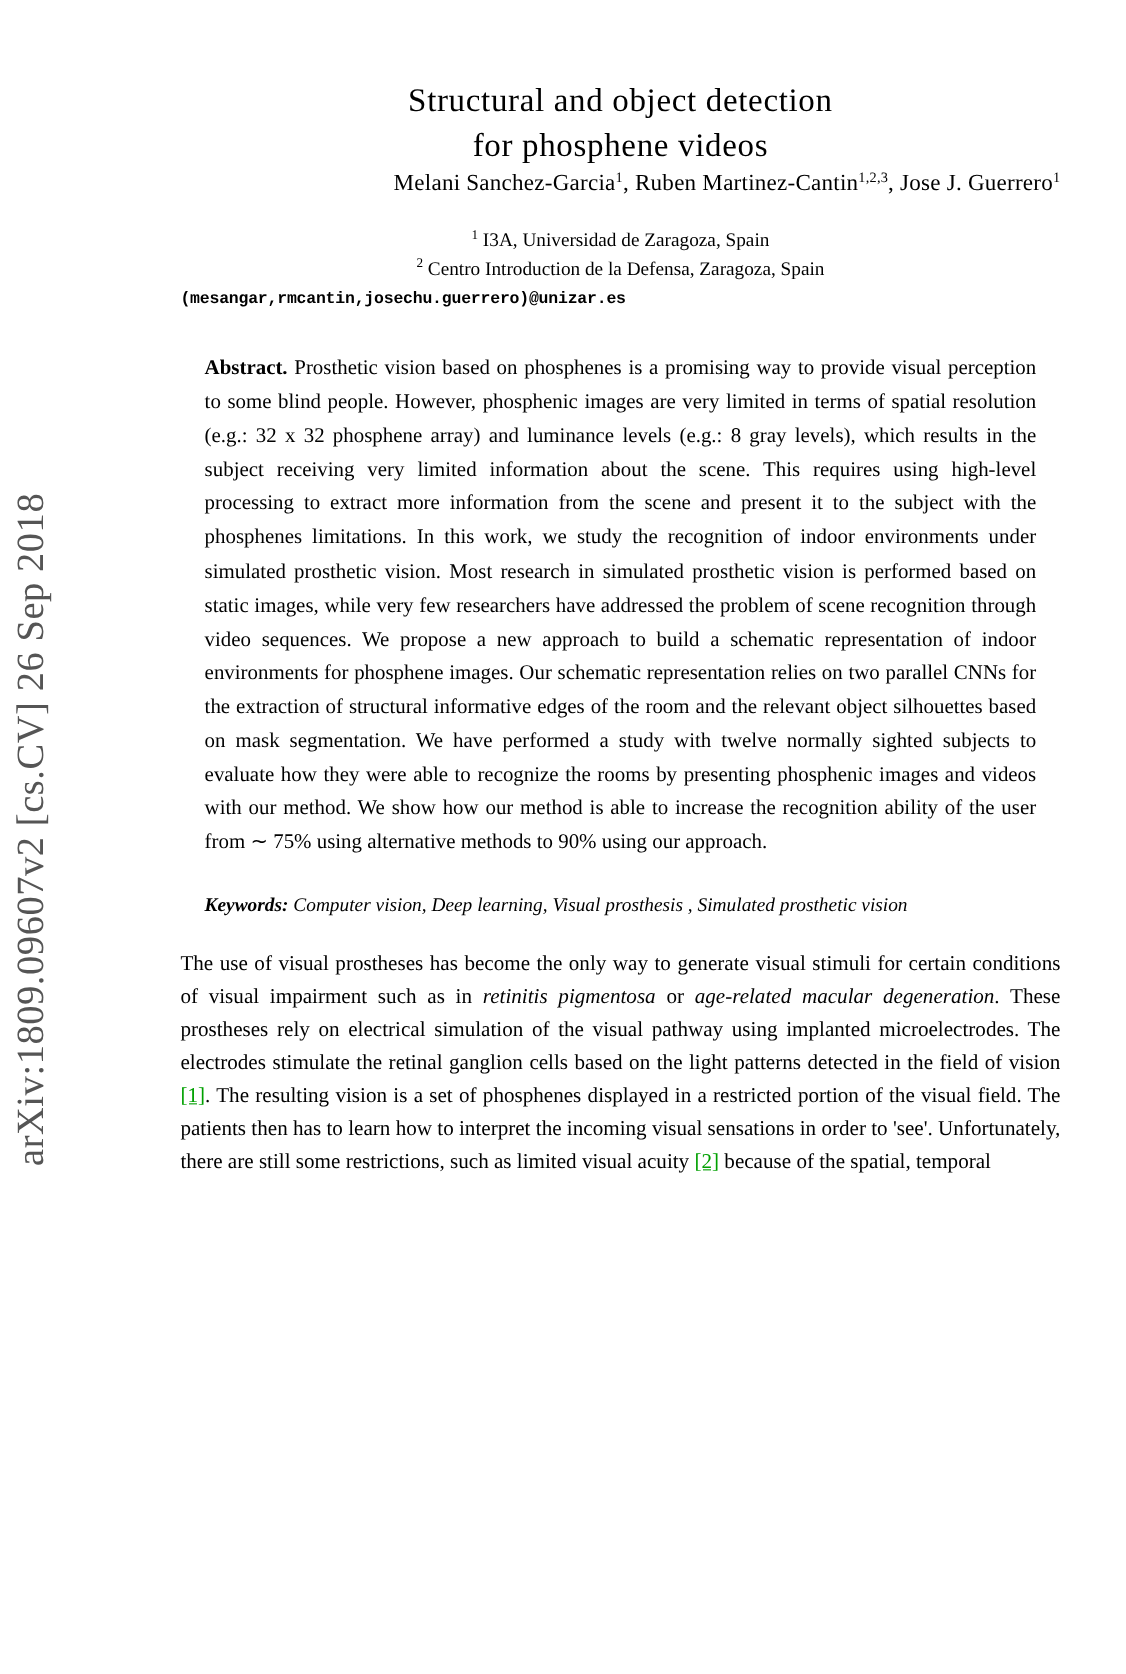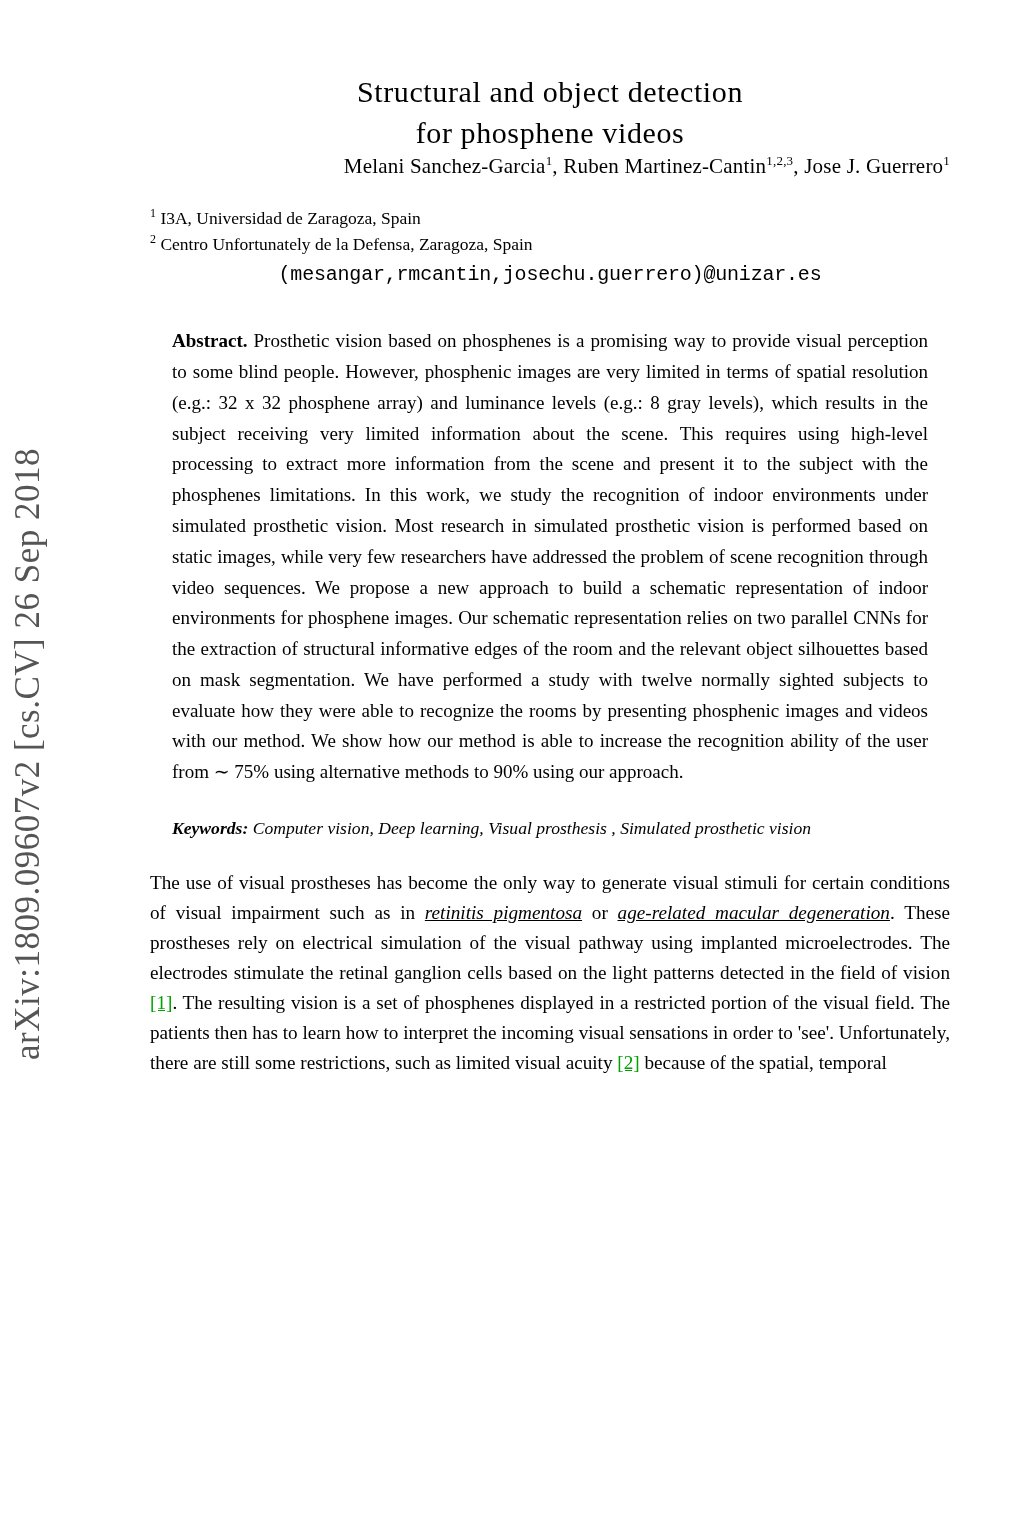--- a/index.html
+++ b/index.html
@@ -27,51 +27,52 @@
     font-family: "Liberation Serif", serif;
     font-size: 35px;
     letter-spacing: 0.5px;
     color: #555555;
     white-space: nowrap;
     line-height: 1;
     text-align: left;
   }
   .content {
     position: absolute;
-    left: 150px;
+    left: 164px;
     top: 0;
     width: 800px;
   }
   .title {
     text-align: center;
     font-size: 30px;
     font-family: "Liberation Serif", serif;
     letter-spacing: 0.6px;
     line-height: 1.35;
     margin-top: 72px;
   }
   .authors {
     text-align: right;
     font-size: 21px;
     letter-spacing: 0.2px;
   }
   .authors sup { font-size: 13px; }
   .affiliations {
-    text-align: left;
+    text-align: center;
     font-size: 17.5px;
     margin-top: 26px;
     line-height: 1.45;
   }
   .affiliations sup { font-size: 12px; }
   .email {
-    text-align: center;
+    text-align: left;
     font-family: "Liberation Mono", monospace;
-    font-size: 20px;
+    font-size: 15px;
     margin-top: 6px;
     letter-spacing: -0.2px;
+    font-weight: bold;
   }
   .abstract-block {
     margin-top: 40px;
     padding: 0 22px 0 22px;
     font-size: 19px;
     line-height: 1.62;
     text-align: justify;
     text-justify: inter-word;
   }
   .abstract-block b { font-weight: bold; }
@@ -90,21 +91,21 @@
     letter-spacing: 0.3px;
   }
   .section-head .num { display: inline-block; width: 52px; }
   .body-text {
     margin-top: 26px;
     font-size: 19.2px;
     line-height: 1.56;
     text-align: justify;
     text-justify: inter-word;
   }
-  .body-text i { font-style: italic; text-decoration: underline; }
+  .body-text i { font-style: italic; }
   .cite {
     color: #00a000;
   }
 </style>
 </head>
 <body>
 
 <div class="page">
 
   <div class="arxiv-stamp">arXiv:1809.09607v2  [cs.CV]  26 Sep 2018</div>
@@ -120,21 +121,21 @@
       <span>Melani Sanchez-Garcia</span><sup>1</sup><span>, Ruben Martinez-Cantin</span><sup>1,2,3</sup><span>, Jose J. Guerrero</span><sup>1</sup>
     </div>
 
     <div class="affiliations">
       <div>
         <sup>1</sup>
         <span>I3A, Universidad de Zaragoza, Spain</span>
       </div>
       <div>
         <sup>2</sup>
-        <span>Centro Unfortunately de la Defensa, Zaragoza, Spain</span>
+        <span>Centro Introduction de la Defensa, Zaragoza, Spain</span>
       </div>
     </div>
 
     <div class="email">(mesangar,rmcantin,josechu.guerrero)@unizar.es</div>
 
     <div class="abstract-block">
       <b>Abstract.</b>
       <span>Prosthetic vision based on phosphenes is a promising way to provide visual perception to some blind people. However, phosphenic images are very limited in terms of spatial resolution (e.g.: 32 x 32 phosphene array) and luminance levels (e.g.: 8 gray levels), which results in the subject receiving very limited information about the scene. This requires using high-level processing to extract more information from the scene and present it to the subject with the phosphenes limitations. In this work, we study the recognition of indoor environments under simulated prosthetic vision. Most research in simulated prosthetic vision is performed based on static images, while very few researchers have addressed the problem of scene recognition through video sequences. We propose a new approach to build a schematic representation of indoor environments for phosphene images. Our schematic representation relies on two parallel CNNs for the extraction of structural informative edges of the room and the relevant object silhouettes based on mask segmentation. We have performed a study with twelve normally sighted subjects to evaluate how they were able to recognize the rooms by presenting phosphenic images and videos with our method. We show how our method is able to increase the recognition ability of the user from ∼ 75% using alternative methods to 90% using our approach.</span>
     </div>
 

